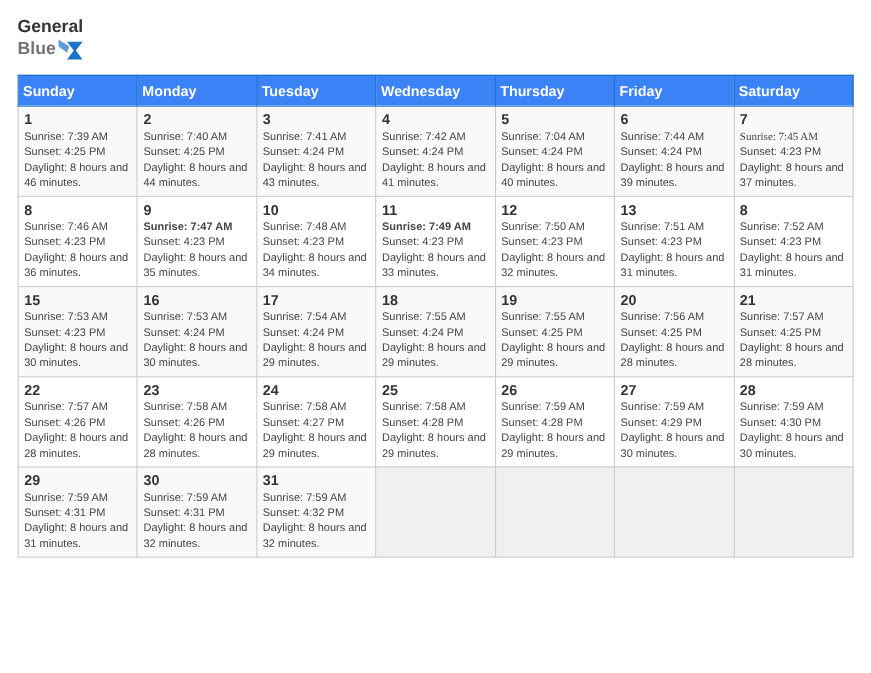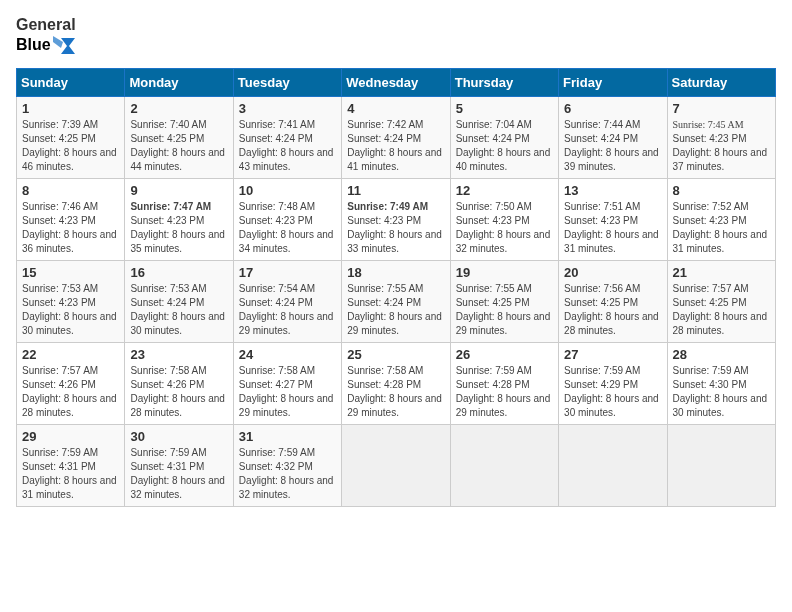--- a/index.html
+++ b/index.html
@@ -28,21 +28,21 @@
     }
     .location {
       font-size: 15px;
       color: #555;
     }
     table {
       width: 100%;
       border-collapse: collapse;
     }
     thead tr th {
-      background: #0369a1;
+      background: #3b82f6;
       color: #fff;
       font-size: 13px;
       font-weight: bold;
       padding: 6px 4px;
       text-align: left;
       border: 1px solid #1a73c7;
     }
     tbody tr td {
       vertical-align: top;
       border: 1px solid #ccc;
@@ -74,21 +74,21 @@
     }
   </style>
 </head>
 <body>
 
 <div class="header">
   <div class="logo">
   <div style="display:flex;flex-direction:column;line-height:1.1;">
     <span style="font-size:16px;font-weight:bold;color:#333;">General</span>
     <div style="display:flex;align-items:center;">
-      <span style="font-size:16px;font-weight:bold;color:#000000;">Blue</span>
+      <span style="font-size:16px;font-weight:bold;color:#737373;">Blue</span>
       <svg width="22" height="22" viewBox="0 0 22 22" style="margin-left:2px;">
         <polygon points="8,4 22,4 16,12 22,20 8,20 14,12" fill="#1a73c7"></polygon>
         <polygon points="0,2 10,8 8,14 0,8" fill="#1a73c7" opacity="0.7"></polygon>
       </svg>
     </div>
   </div>
 </div>
   <div class="title-block">
     <div class="month-title"></div>
     <div class="location"></div>

